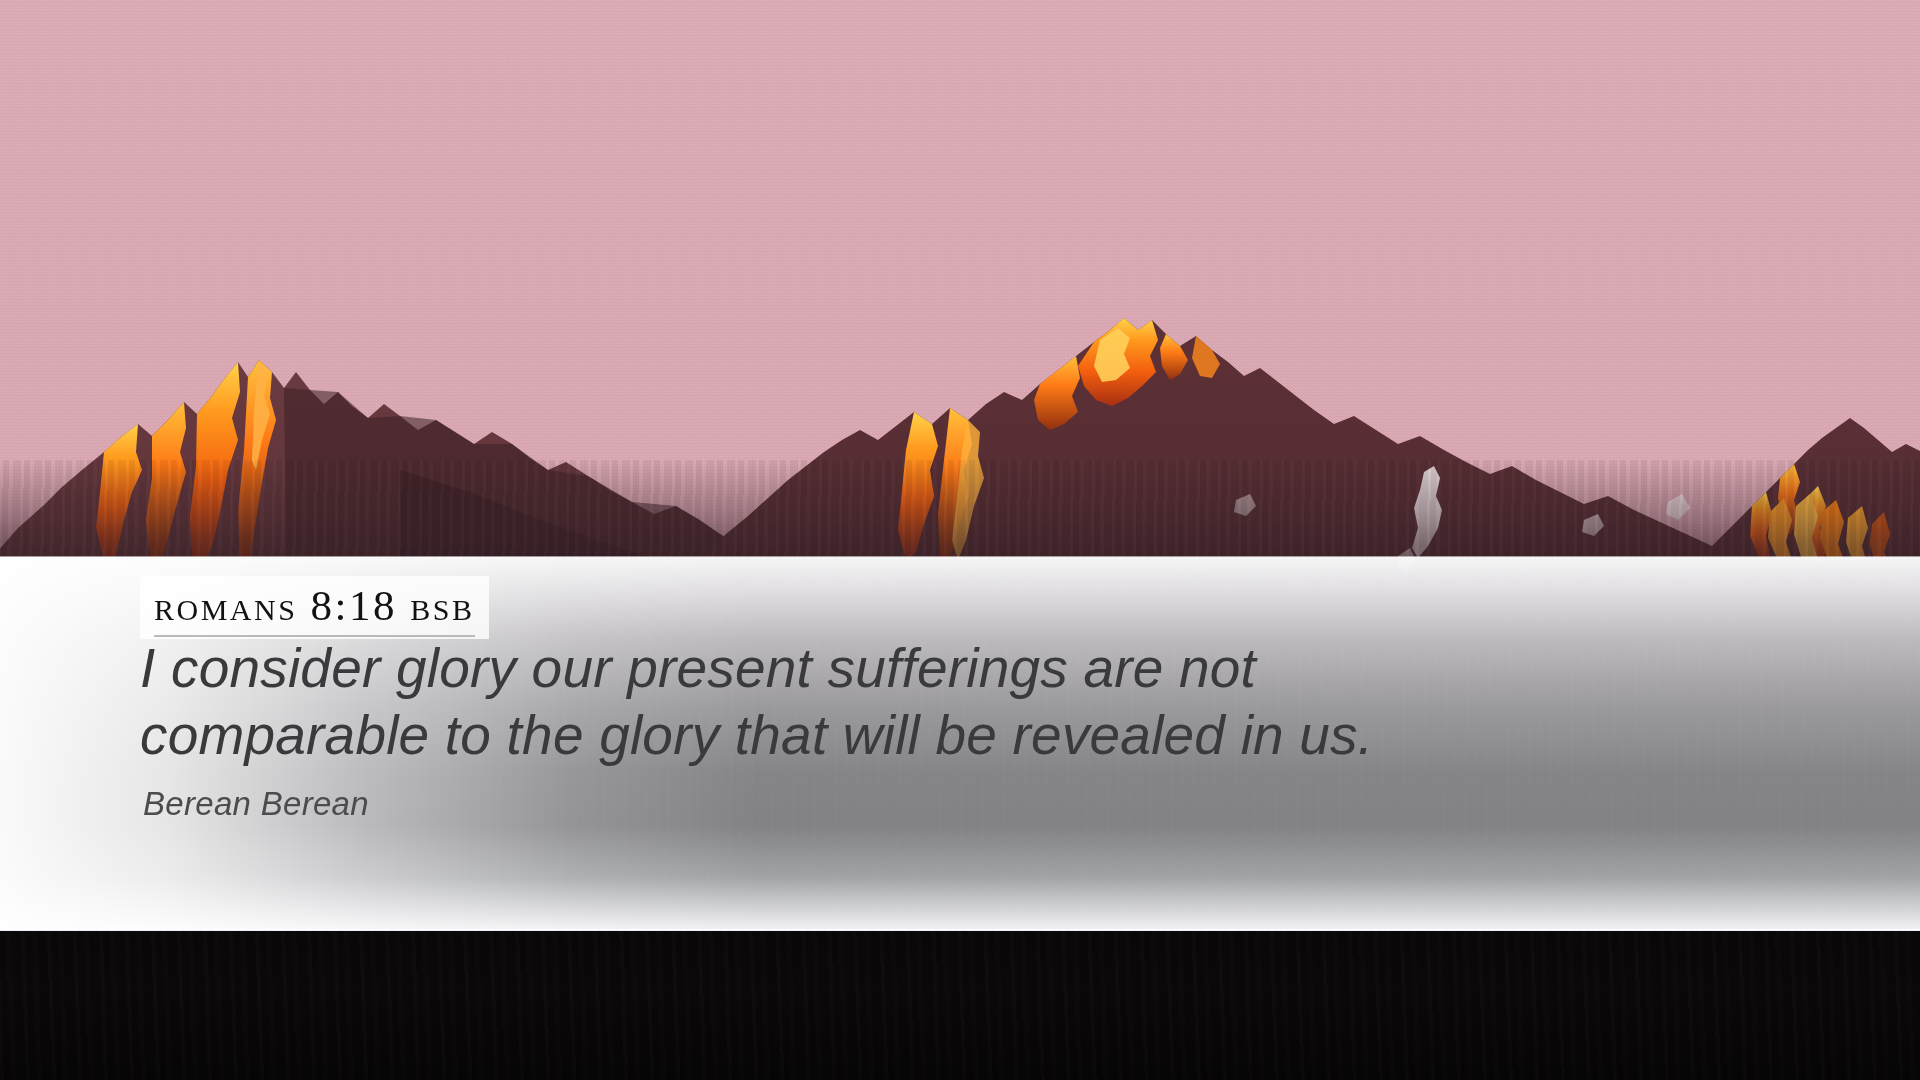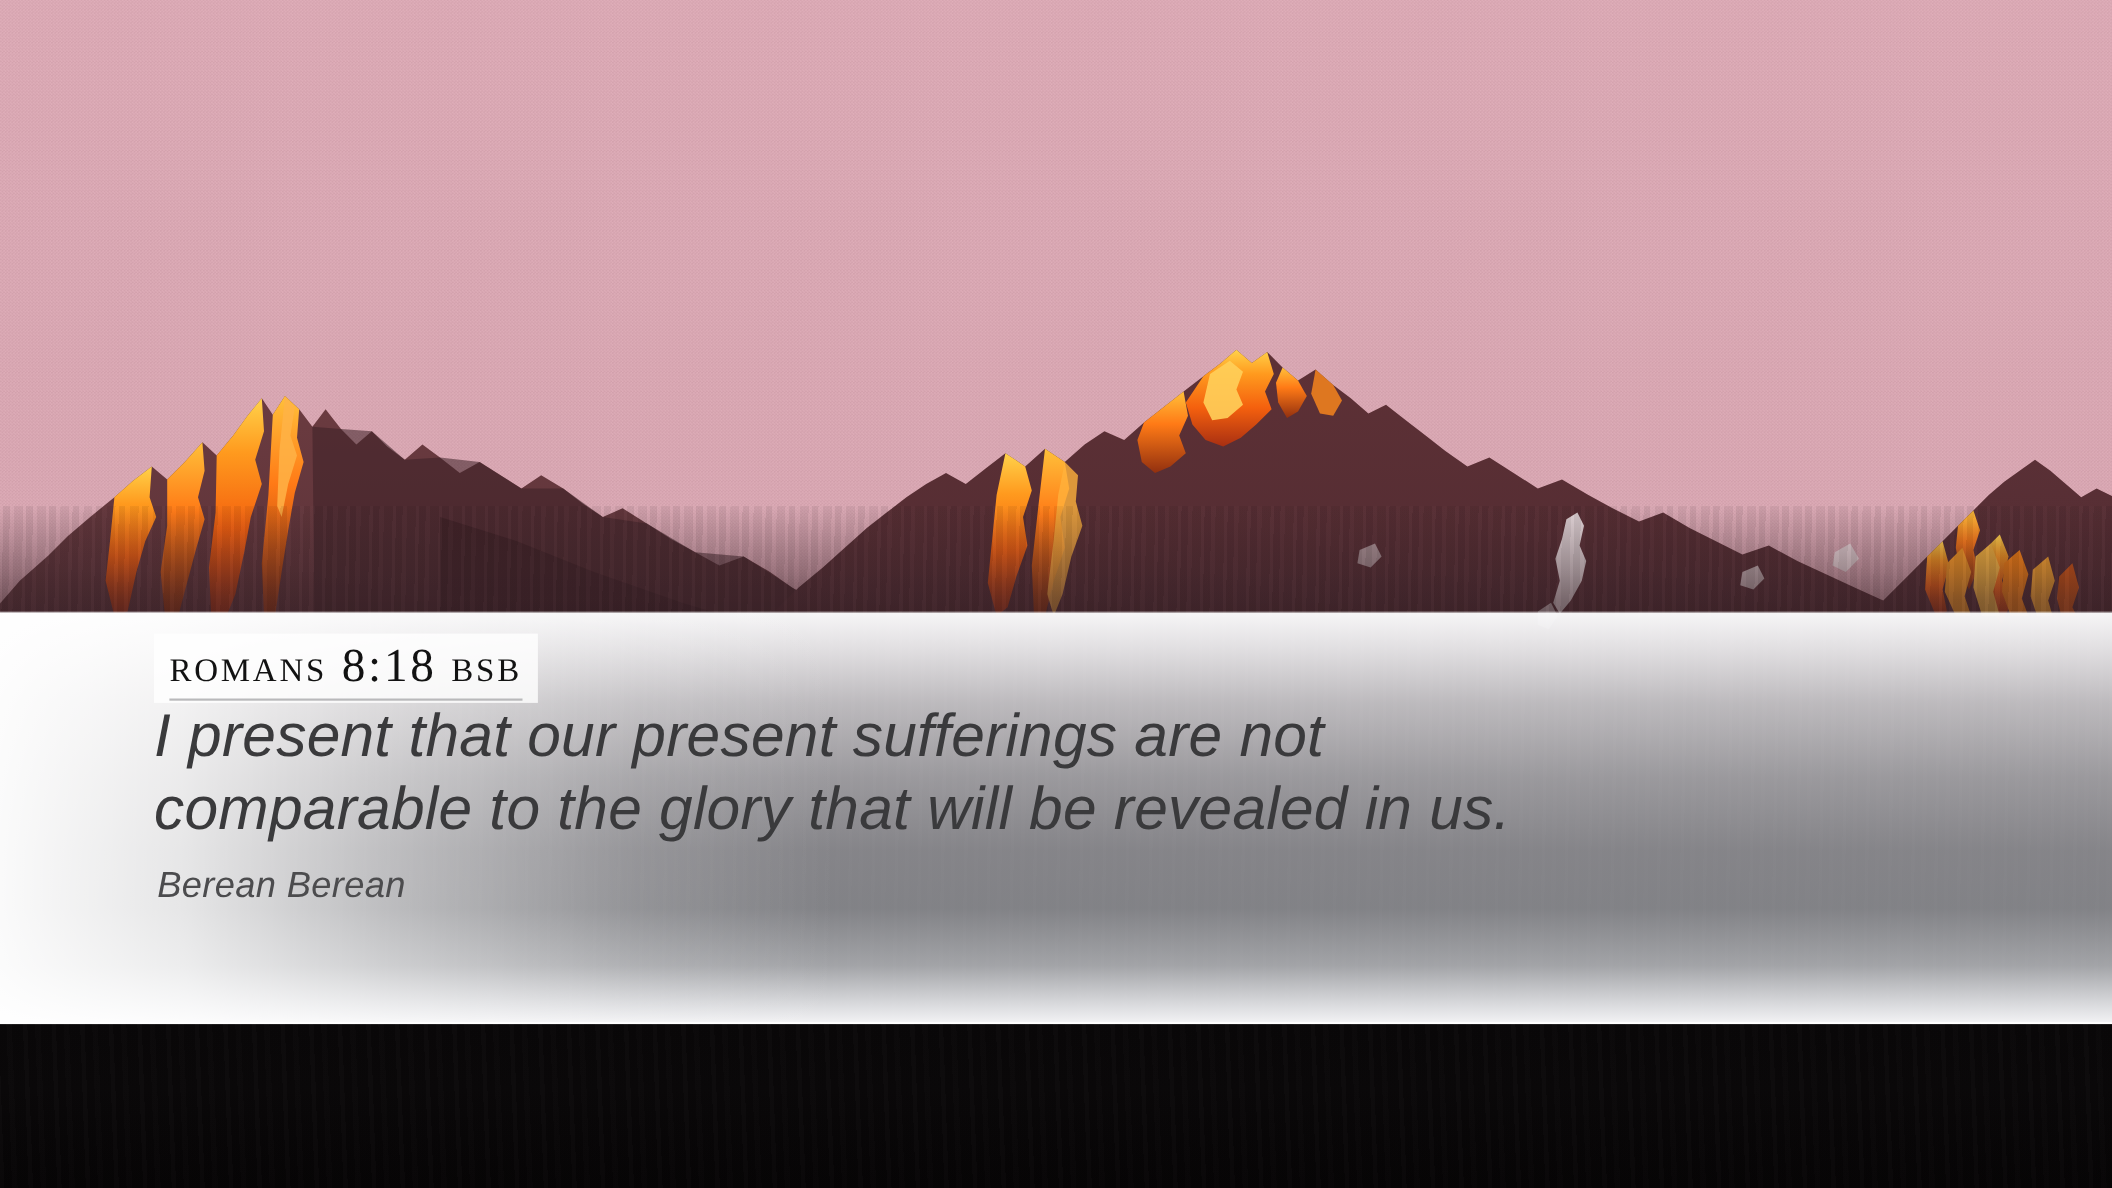--- a/index.html
+++ b/index.html
@@ -5,21 +5,21 @@
   html, body {
     margin: 0;
     padding: 0;
     background: #000;
   }
   #stage {
     position: relative;
     width: 1920px;
     height: 1080px;
     overflow: hidden;
-    background: #ffffff;
+    background: #c4b5fd;
     font-family: "Liberation Sans", sans-serif;
   }
 
   
   .photo {
     position: absolute;
     left: 0; top: 0;
     width: 1920px;
     height: 930px;
     overflow: hidden;
@@ -365,21 +365,21 @@
   <div class="band"></div>
   <div class="band-left-wash"></div>
   <div class="band-bottom-line"></div>
 
   <div class="content">
 
     <div class="ref-wrap">
       <span class="ref">Romans 8:18 BSB</span>
     </div>
 
-    <div class="verse">I present that our present sufferings are not
+    <div class="verse">I consider glory our present sufferings are not
 comparable to the glory that will be revealed in us.</div>
 
     <div class="attrib">Berean Berean</div>
   </div>
 
   <div class="bottombar">
     <div class="bottombar-tex"></div>
   </div>
 
 </div>

